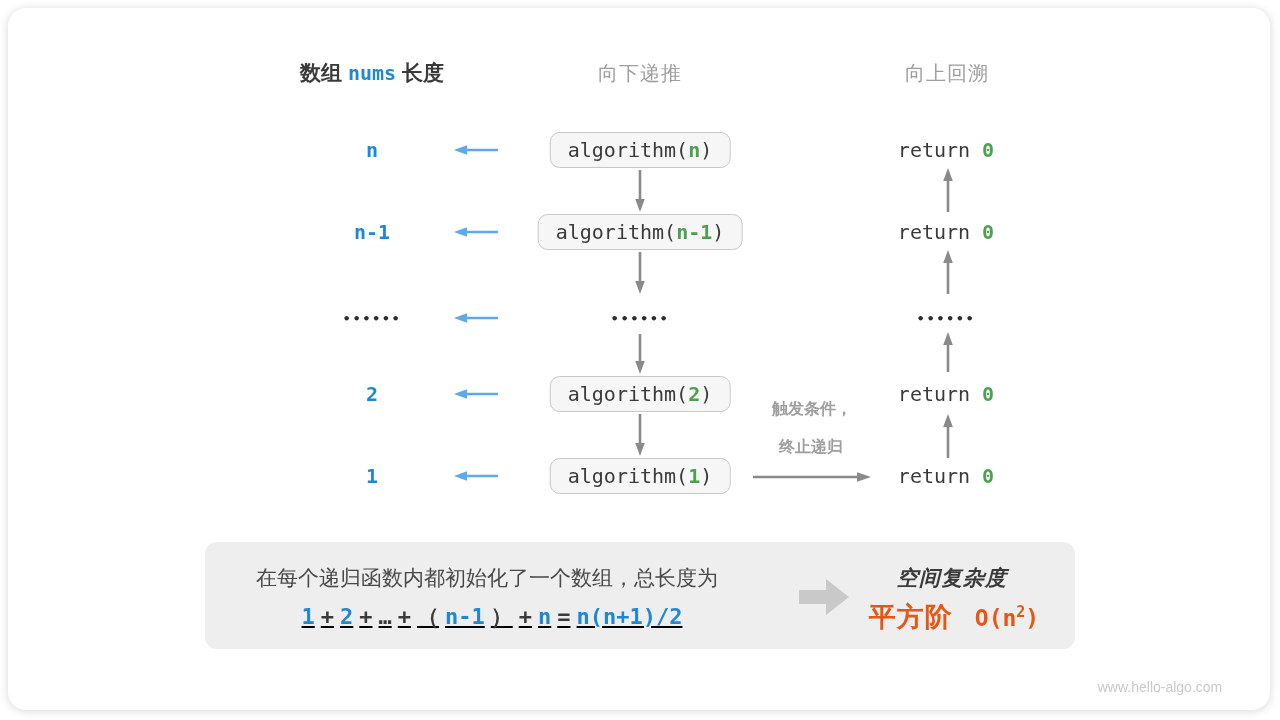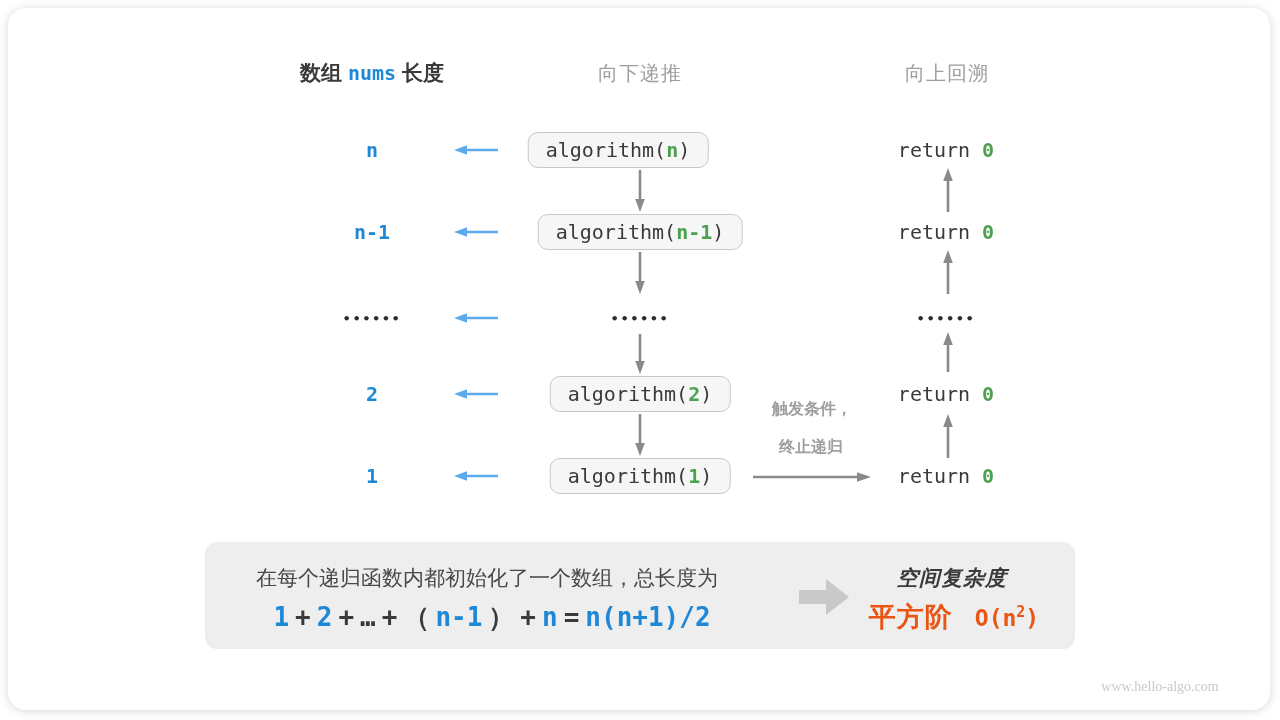--- a/index.html
+++ b/index.html
@@ -27,30 +27,30 @@
     background:var(--box-fill);border:1.5px solid var(--box-border);border-radius:10px;
     padding:5px 17px;font-family:"DejaVu Sans Mono",monospace;font-size:20px;color:var(--dark);
   }
   .callbox .param{color:var(--green);font-weight:bold;}
   .ret{font-family:"DejaVu Sans Mono",monospace;font-size:20px;color:var(--dark);}
   .ret .zero{color:var(--green);font-weight:bold;margin-left:12px;}
   .dots{font-size:13px;font-weight:bold;color:var(--dots);letter-spacing:1.5px;}
   .note{font-size:16px;font-weight:bold;color:var(--gray-text);}
   .panel{background:var(--panel);border-radius:12px;}
   .caption{font-size:21px;color:var(--caption);}
-  .formula{font-family:"DejaVu Sans Mono",monospace;font-size:26px;font-weight:bold;}
+  .formula{font-family:"DejaVu Sans Mono",monospace;font-size:22px;font-weight:bold;text-decoration:underline;}
   .formula span{margin:0 3px;}
   .fb{color:var(--blue);}
   .fd{color:var(--dark);font-weight:bold;}
   .result-title{font-size:21px;font-weight:bold;color:var(--dark);letter-spacing:1px;font-style:italic;}
   .result{color:var(--orange);font-weight:bold;}
   .result .zh{font-size:27px;letter-spacing:1px;}
   .result .bigo{font-family:"DejaVu Sans Mono",monospace;font-size:23px;margin-left:22px;}
   .result sup{font-size:15px;}
-  .watermark{font-family:Liberation Serif, serif;font-size:14px;color:var(--watermark);}
+  .watermark{font-family:Liberation Sans, sans-serif;font-size:14px;color:var(--watermark);}
   svg{display:block;overflow:visible;}
 </style>
 </head>
 <body>
 
 <div class="card"></div>
 
 <div class="abs ctr hdr" style="left:372px;top:73px;">
   <span>数组</span><span class="code">nums</span><span>长度</span>
 </div>
@@ -77,21 +77,21 @@
   </svg>
 <svg class="abs" style="left:452px;top:387px;" width="46" height="14">
     <line x1="13" y1="7" x2="46" y2="7" style="stroke:var(--light-blue);stroke-width:2.6"></line>
     <polygon points="2,7 15,2.2 15,11.8" style="fill:var(--light-blue)"></polygon>
   </svg>
 <svg class="abs" style="left:452px;top:469px;" width="46" height="14">
     <line x1="13" y1="7" x2="46" y2="7" style="stroke:var(--light-blue);stroke-width:2.6"></line>
     <polygon points="2,7 15,2.2 15,11.8" style="fill:var(--light-blue)"></polygon>
   </svg>
 
-<div class="abs ctr callbox" style="left:618px;top:150px;"><span>algorithm(</span><span class="param">n</span><span>)</span></div>
+<div class="abs ctr callbox" style="left:640px;top:150px;"><span>algorithm(</span><span class="param">n</span><span>)</span></div>
 <div class="abs ctr callbox" style="left:640px;top:232px;"><span>algorithm(</span><span class="param">n-1</span><span>)</span></div>
 <div class="abs ctr dots" style="left:640px;top:318px;">••••••</div>
 <div class="abs ctr callbox" style="left:640px;top:394px;"><span>algorithm(</span><span class="param">2</span><span>)</span></div>
 <div class="abs ctr callbox" style="left:640px;top:476px;"><span>algorithm(</span><span class="param">1</span><span>)</span></div>
 
 <svg class="abs" style="left:633px;top:170px;" width="14" height="42">
     <line x1="7" y1="0" x2="7" y2="31" style="stroke:var(--arrow);stroke-width:2.6"></line>
     <polygon points="7,42 2.2,29 11.8,29" style="fill:var(--arrow)"></polygon>
   </svg>
 <svg class="abs" style="left:633px;top:252px;" width="14" height="42">

